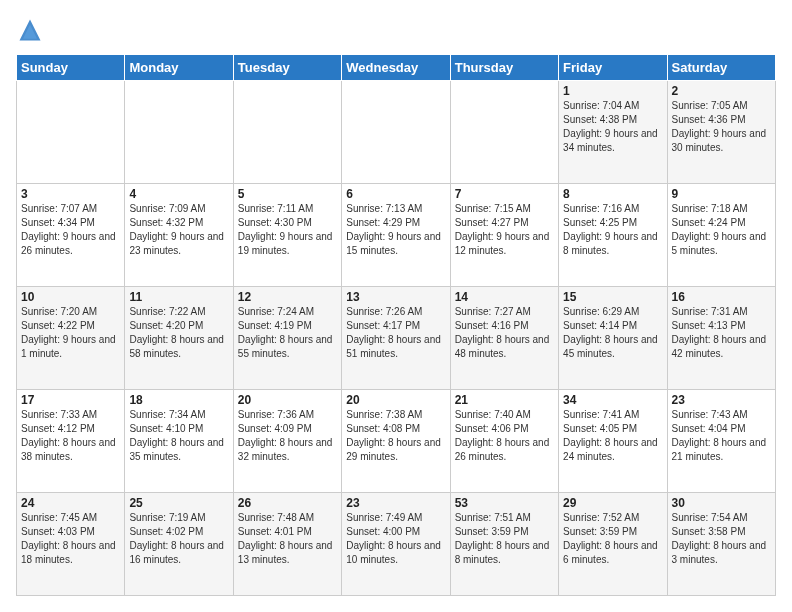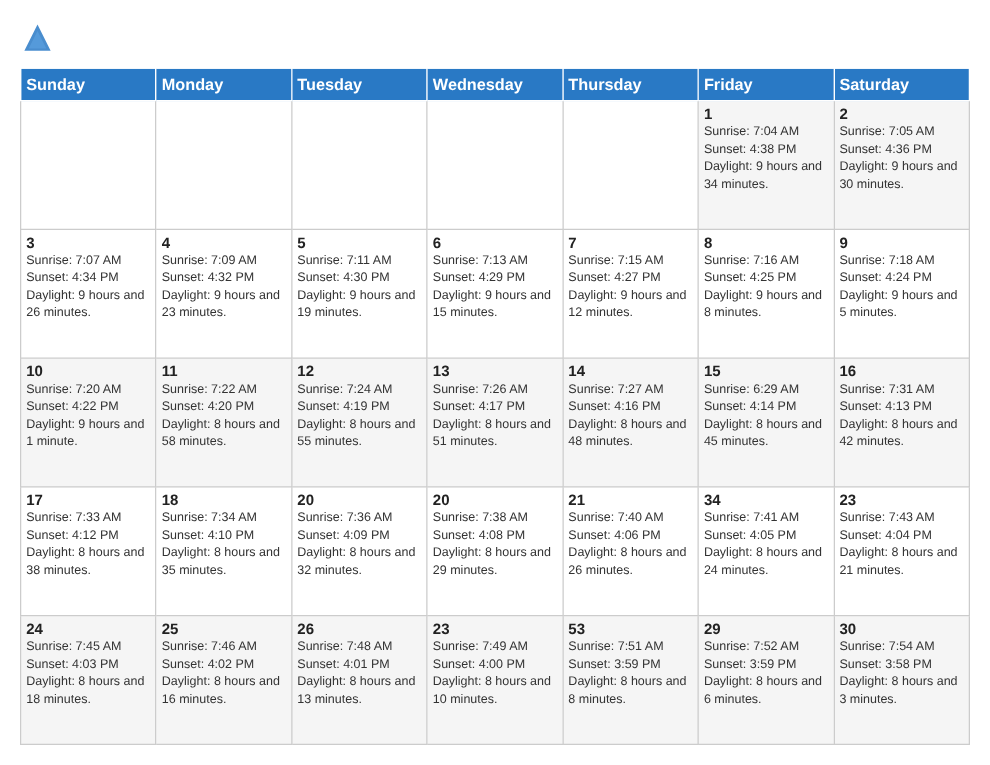--- a/index.html
+++ b/index.html
@@ -307,21 +307,21 @@
         <tr>
           <td>
             <span class="day-number">24</span>
             <div class="day-info">Sunrise: 7:45 AM
 Sunset: 4:03 PM
 Daylight: 8 hours
 and 18 minutes.</div>
           </td>
           <td>
             <span class="day-number">25</span>
-            <div class="day-info">Sunrise: 7:46 AM
+            <div class="day-info">Sunrise: 7:19 AM
 Sunset: 4:02 PM
 Daylight: 8 hours
 and 16 minutes.</div>
           </td>
           <td>
             <span class="day-number">26</span>
             <div class="day-info">Sunrise: 7:48 AM
 Sunset: 4:01 PM
 Daylight: 8 hours
 and 13 minutes.</div>

